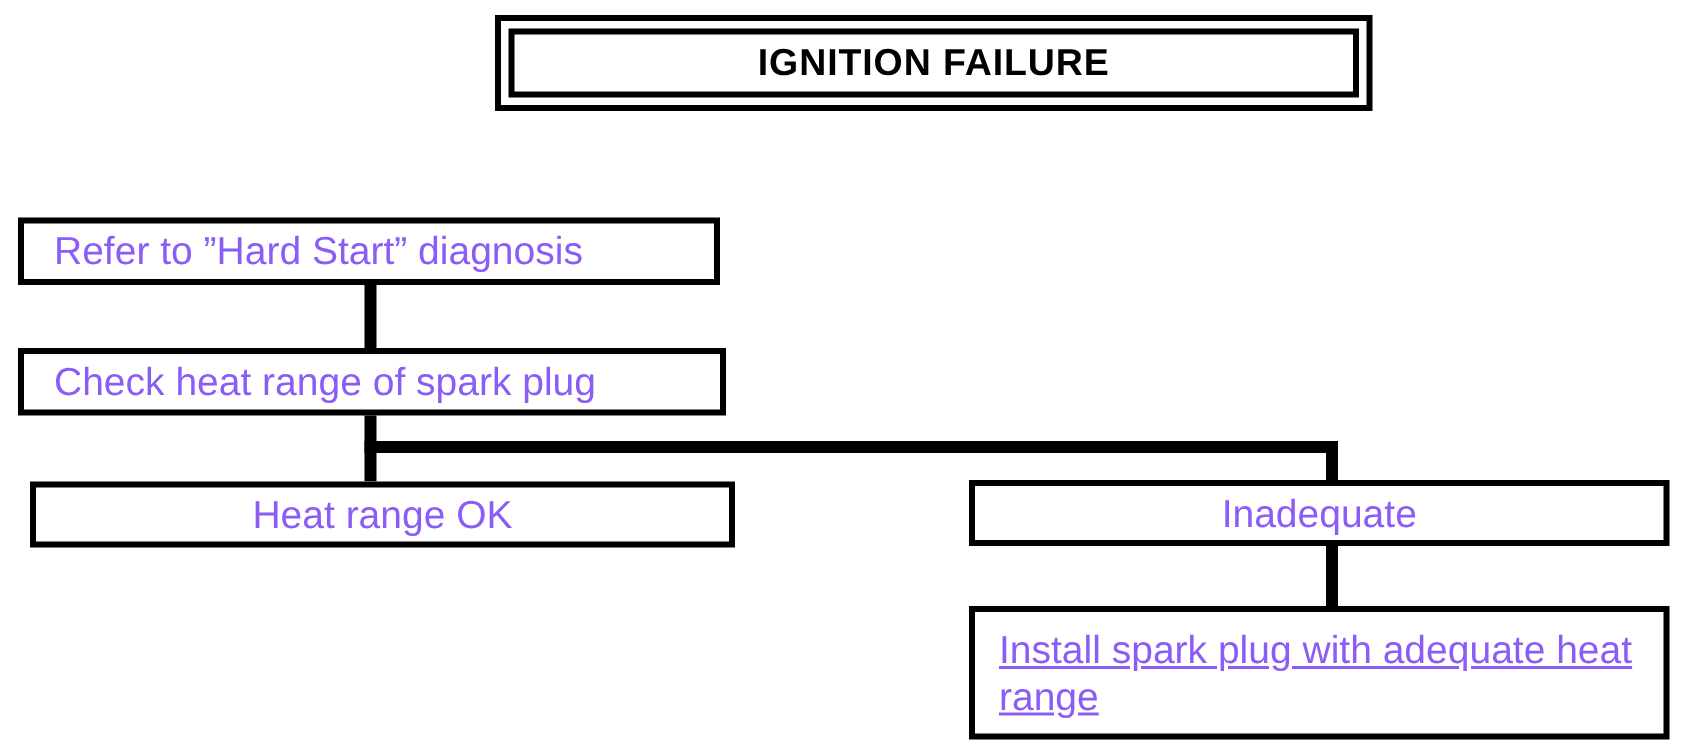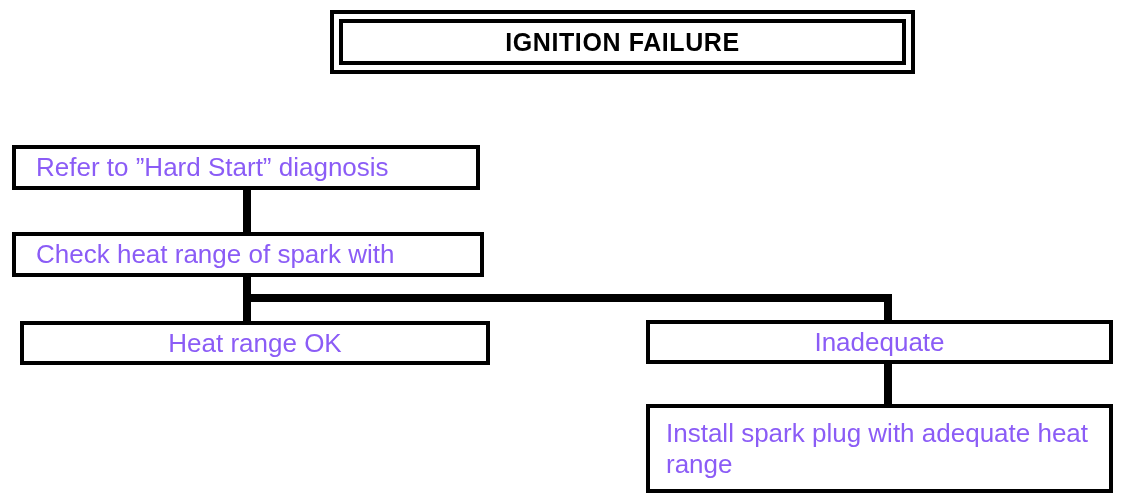--- a/index.html
+++ b/index.html
@@ -55,21 +55,21 @@
     font-size: 25px;
     letter-spacing: 0.6px;
   }
   .center { justify-content: center; text-align: center; }
   .leftal  { justify-content: flex-start; text-align: left; }
 
   .t-refer   { font-size: 26px; padding: 0 0 0 20px; }
   .t-check   { font-size: 26px; padding: 0 0 0 20px; }
   .t-ok      { font-size: 26px; }
   .t-inad    { font-size: 26px; }
-  .t-install { font-size: 26px; padding: 0 14px 0 16px; }
+  .t-install { font-size: 26px; padding: 0 14px 0 16px; text-decoration: underline; }
 
   .conn {
     position: absolute;
     background: #000000;
   }
 </style>
 </head>
 <body>
 
 <div id="diagram">
@@ -80,21 +80,21 @@
     </div>
   </div>
 
   <div class="node leftal" style="left:12px; top:145px; width:468px; height:45px;">
     <span class="node-label t-refer">Refer to ”Hard Start” diagnosis</span>
   </div>
 
   <div class="conn" style="left:243px; top:190px; width:8px; height:42px;"></div>
 
   <div class="node leftal" style="left:12px; top:232px; width:472px; height:45px;">
-    <span class="node-label t-check">Check heat range of spark with</span>
+    <span class="node-label t-check">Check heat range of spark plug</span>
   </div>
 
   <div class="conn" style="left:243px; top:277px; width:8px; height:44px;"></div>
 
   <div class="conn" style="left:243px; top:294px; width:649px; height:8px;"></div>
 
   <div class="conn" style="left:884px; top:294px; width:8px; height:28px;"></div>
 
   <div class="node center" style="left:646px; top:320px; width:467px; height:44px;">
     <span class="node-label t-inad">Inadequate</span>

